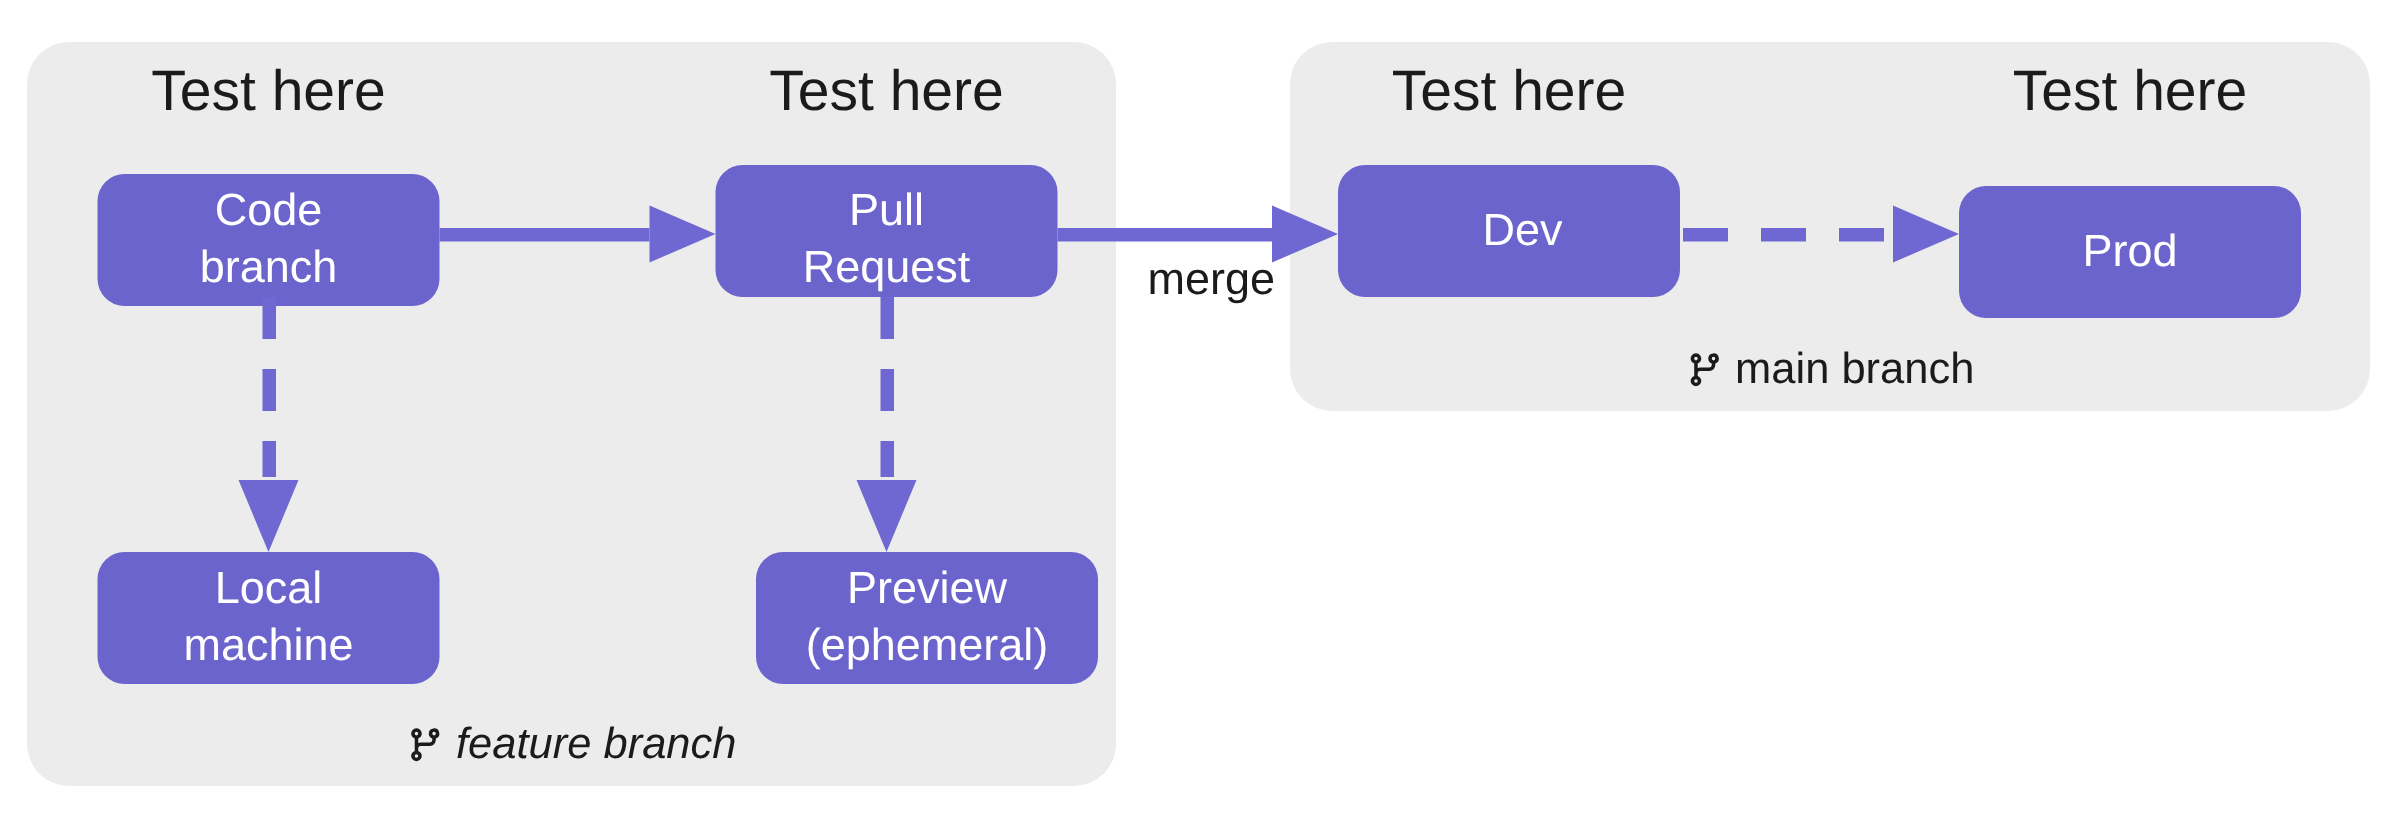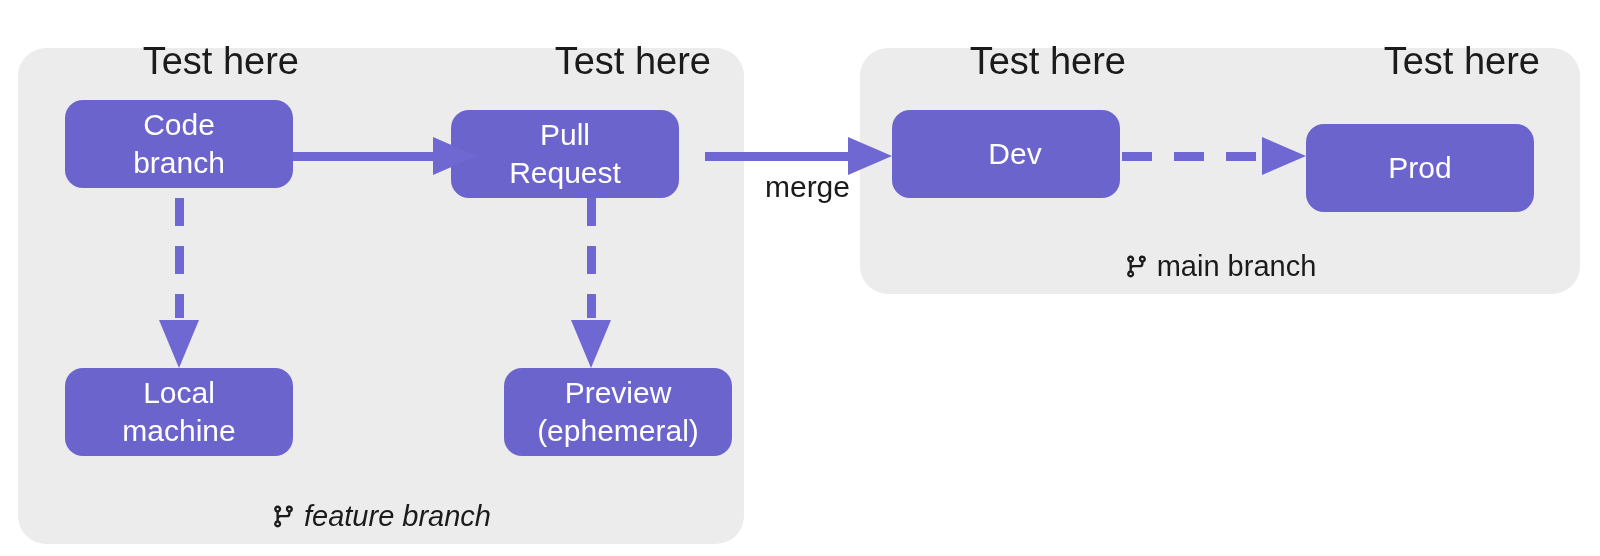--- a/index.html
+++ b/index.html
@@ -19,30 +19,29 @@
     width: 1600px;
     height: 556px;
     background: var(--page-bg);
     overflow: hidden;
   }
 
   .panel {
     position: absolute;
     background: var(--panel-bg);
     border-radius: 28px;
-    margin-top: 20px;
   }
   .panel-feature { left: 18px; top: 28px; width: 726px; height: 496px; }
   .panel-main    { left: 860px; top: 28px; width: 720px; height: 246px; }
 
   .test-label {
     position: absolute;
     top: 40px;
     width: 240px;
-    text-align: right;
+    text-align: center;
     font-size: 38px;
     line-height: 42px;
     color: var(--text);
   }
 
   .node {
     position: absolute;
     width: 228px;
     height: 88px;
     background: var(--node-fill);
@@ -52,22 +51,22 @@
     justify-content: center;
   }
   .node-label {
     color: var(--node-text);
     font-size: 30px;
     line-height: 38px;
     text-align: center;
     white-space: pre-line;
   }
 
-  .node-code    { left: 65px;   top: 100px; }
-  .node-pr      { left: 451px;  top: 110px; }
+  .node-code    { left: 65px;   top: 116px; }
+  .node-pr      { left: 477px;  top: 110px; align-items: flex-end; }
   .node-local   { left: 65px;   top: 368px; justify-content: center; }
   .node-preview { left: 504px;  top: 368px; }
   .node-dev     { left: 892px;  top: 110px; padding-left: 18px; }
   .node-prod    { left: 1306px; top: 124px; }
 
   .hline {
     position: absolute;
     top: 152px;
     height: 9px;
     background: var(--arrow);

